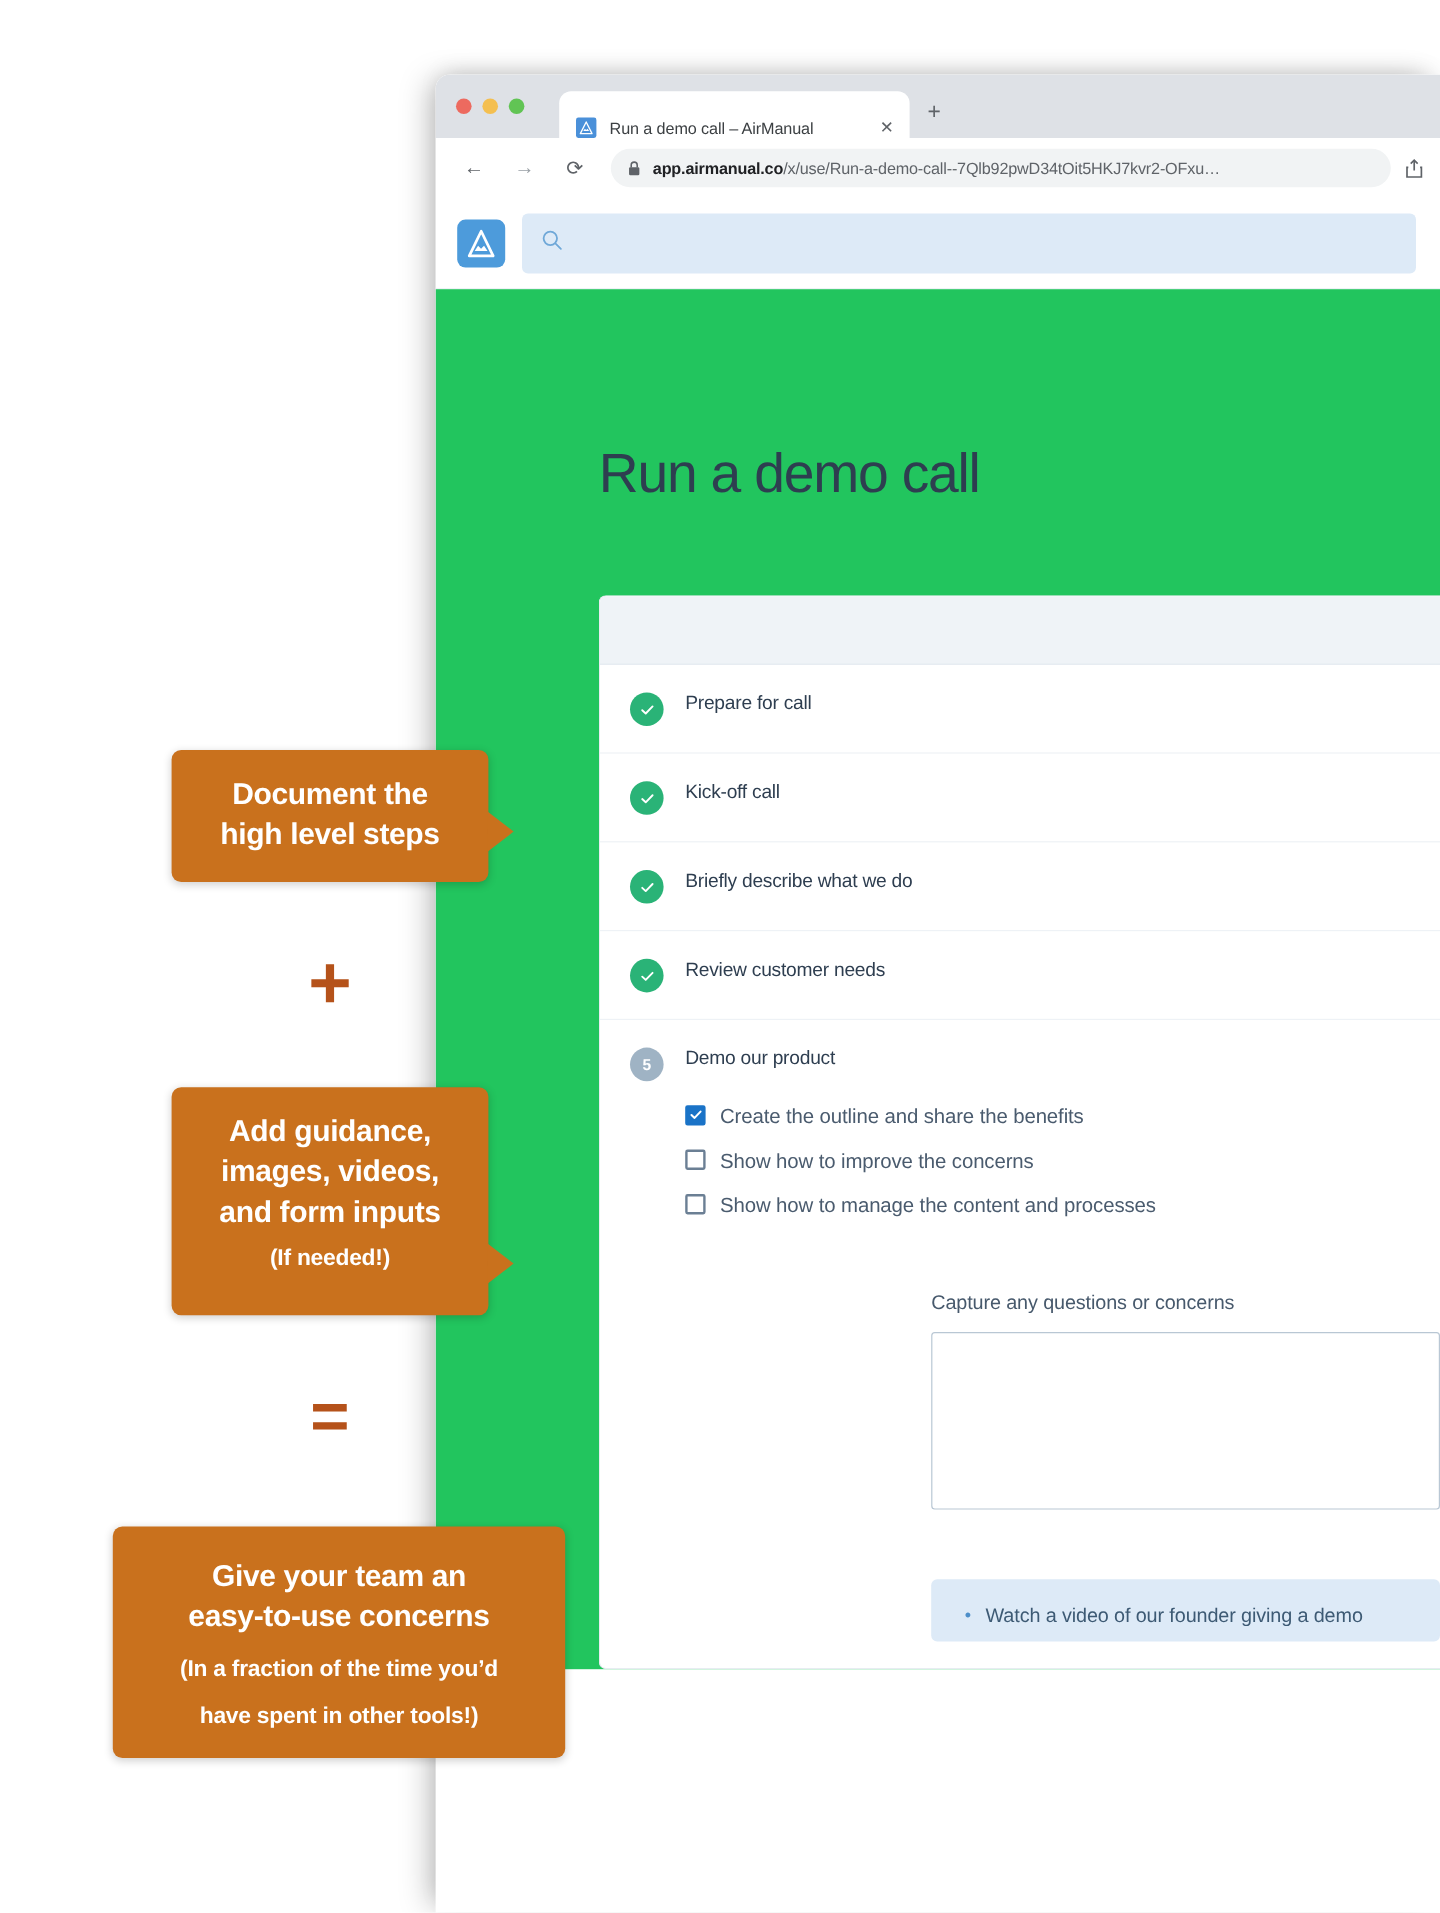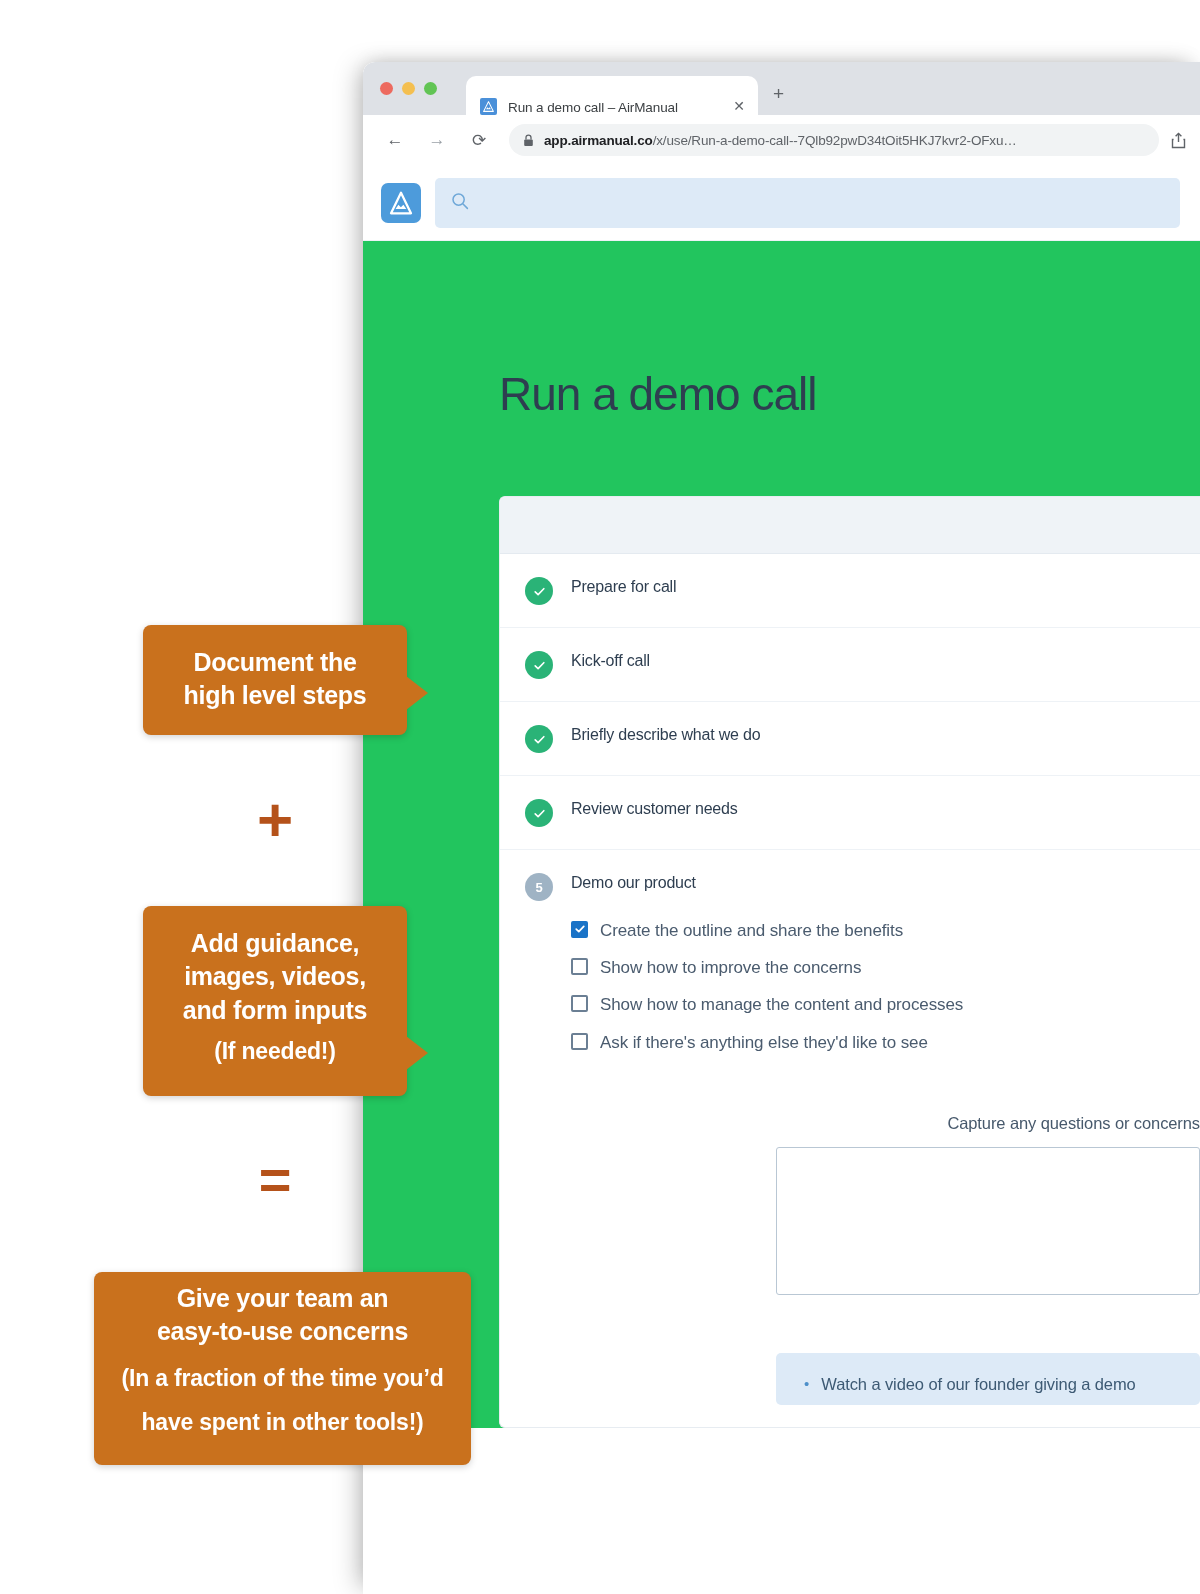--- a/index.html
+++ b/index.html
@@ -269,21 +269,20 @@
     margin-left: 12px;
     font-size: 17px;
     color: #4a5b6e;
     line-height: 1.55;
     letter-spacing: -0.1px;
   }
 
   
   #capture-section {
     margin: 58px 0 12px 205px;
-    text-align: right;
   }
   #capture-label {
     font-size: 16.5px;
     color: #47596c;
     letter-spacing: -0.1px;
   }
   #capture-textarea {
     margin-top: 14px;
     height: 148px;
     border: 1px solid #b9c7d4;
@@ -318,21 +317,21 @@
     text-align: center;
     box-shadow: 0 2px 7px rgba(0,0,0,0.18);
   }
   .callout .line {
     font-size: 25px;
     font-weight: bold;
     line-height: 1.33;
     letter-spacing: -0.3px;
   }
   .callout .sub {
-    font-size: 23px;
+    font-size: 19px;
     font-weight: bold;
     line-height: 1.3;
     letter-spacing: -0.2px;
   }
   .callout-arrow {
     position: absolute;
     width: 0; height: 0;
     border-top: 17px solid transparent;
     border-bottom: 17px solid transparent;
     border-left: 22px solid #c9711d;
@@ -349,21 +348,21 @@
     left: 143px; top: 906px;
     width: 264px; height: 190px;
     padding-top: 21px;
   }
   #callout-2 .sub { margin-top: 10px; }
   #callout-2 .callout-arrow { left: 263px; top: 130px; }
 
   #callout-3 {
     left: 94px; top: 1272px;
     width: 377px; height: 193px;
-    padding-top: 10px;
+    padding-top: 26px;
   }
   #callout-3 .sub { margin-top: 15px; }
 
   .operator {
     position: absolute;
     color: #b5521a;
     font-weight: bold;
     line-height: 1;
     text-align: center;
     width: 60px;
@@ -510,24 +509,20 @@
               <div class="substep">
                 <span class="cb"></span>
                 <span class="substep-label">Show how to improve the concerns</span>
               </div>
 
               <div class="substep">
                 <span class="cb"></span>
                 <span class="substep-label">Show how to manage the content and processes</span>
               </div>
 
-              <div class="substep">
-                <span class="cb"></span>
-                <span class="substep-label">Ask if there's anything else they'd like to see</span>
-              </div>
             </div>
 
             <div id="capture-section">
               <div id="capture-label">Capture any questions or concerns</div>
               <div id="capture-textarea"></div>
             </div>
 
             <div id="info-box">
               <div id="info-box-row">
                 <span id="info-box-bullet">•</span>

